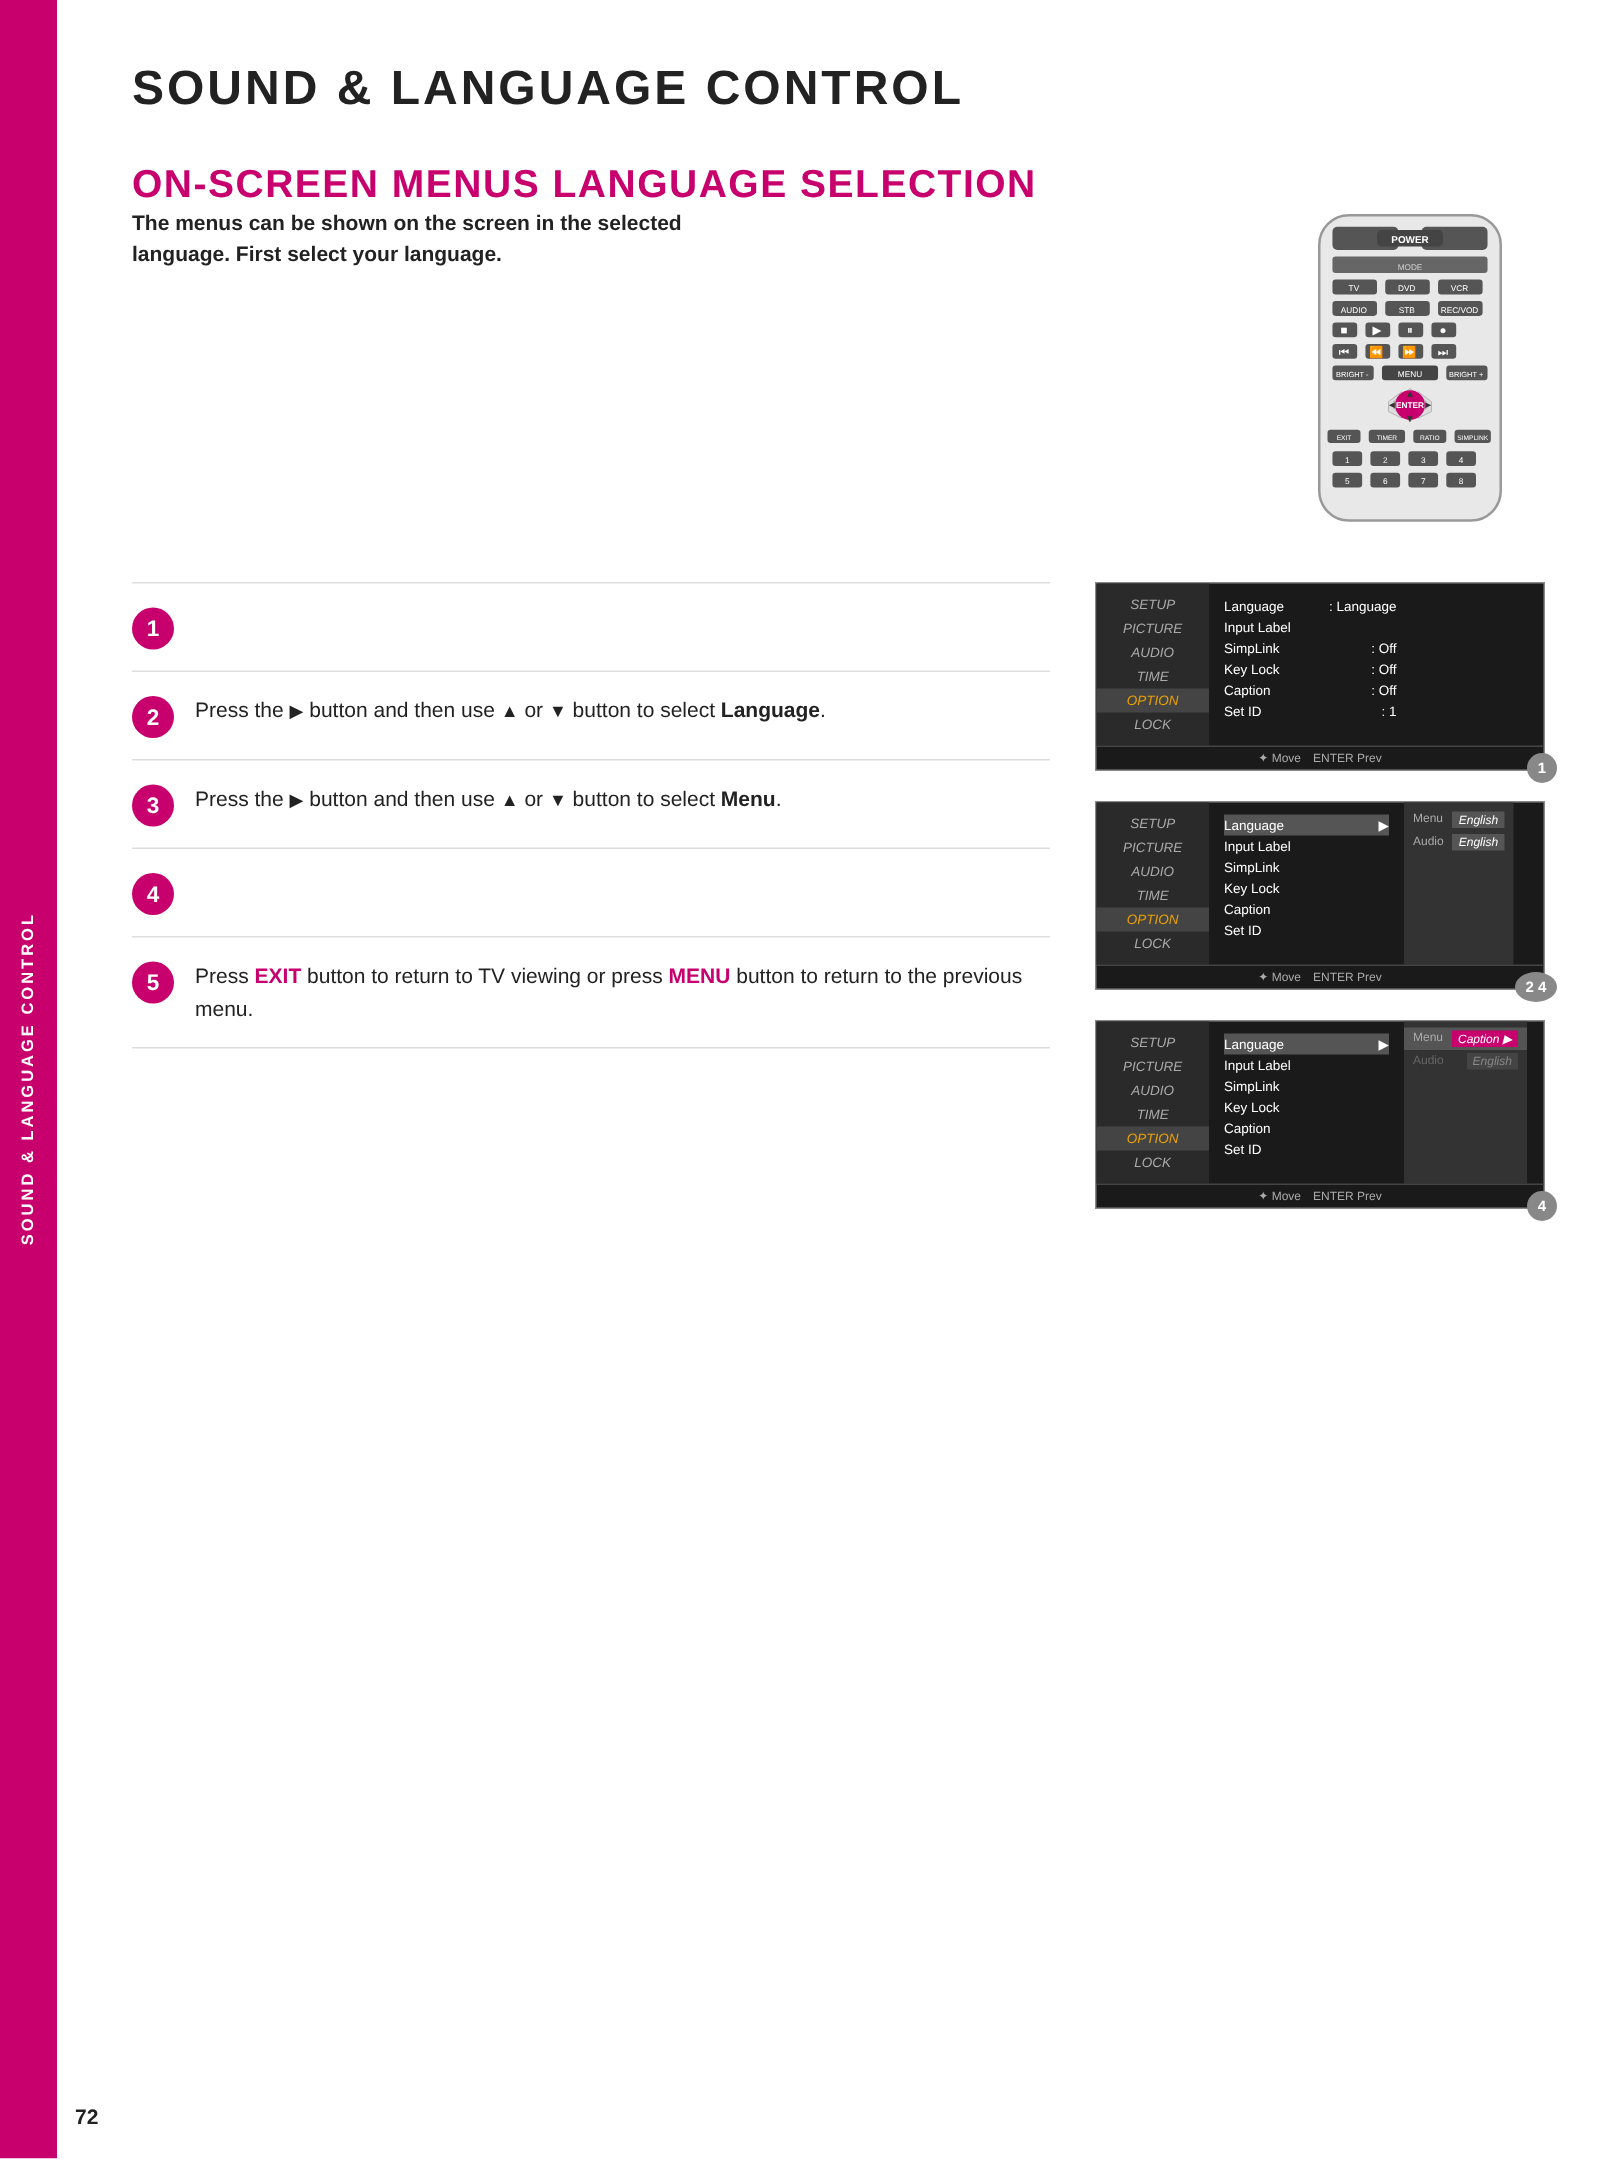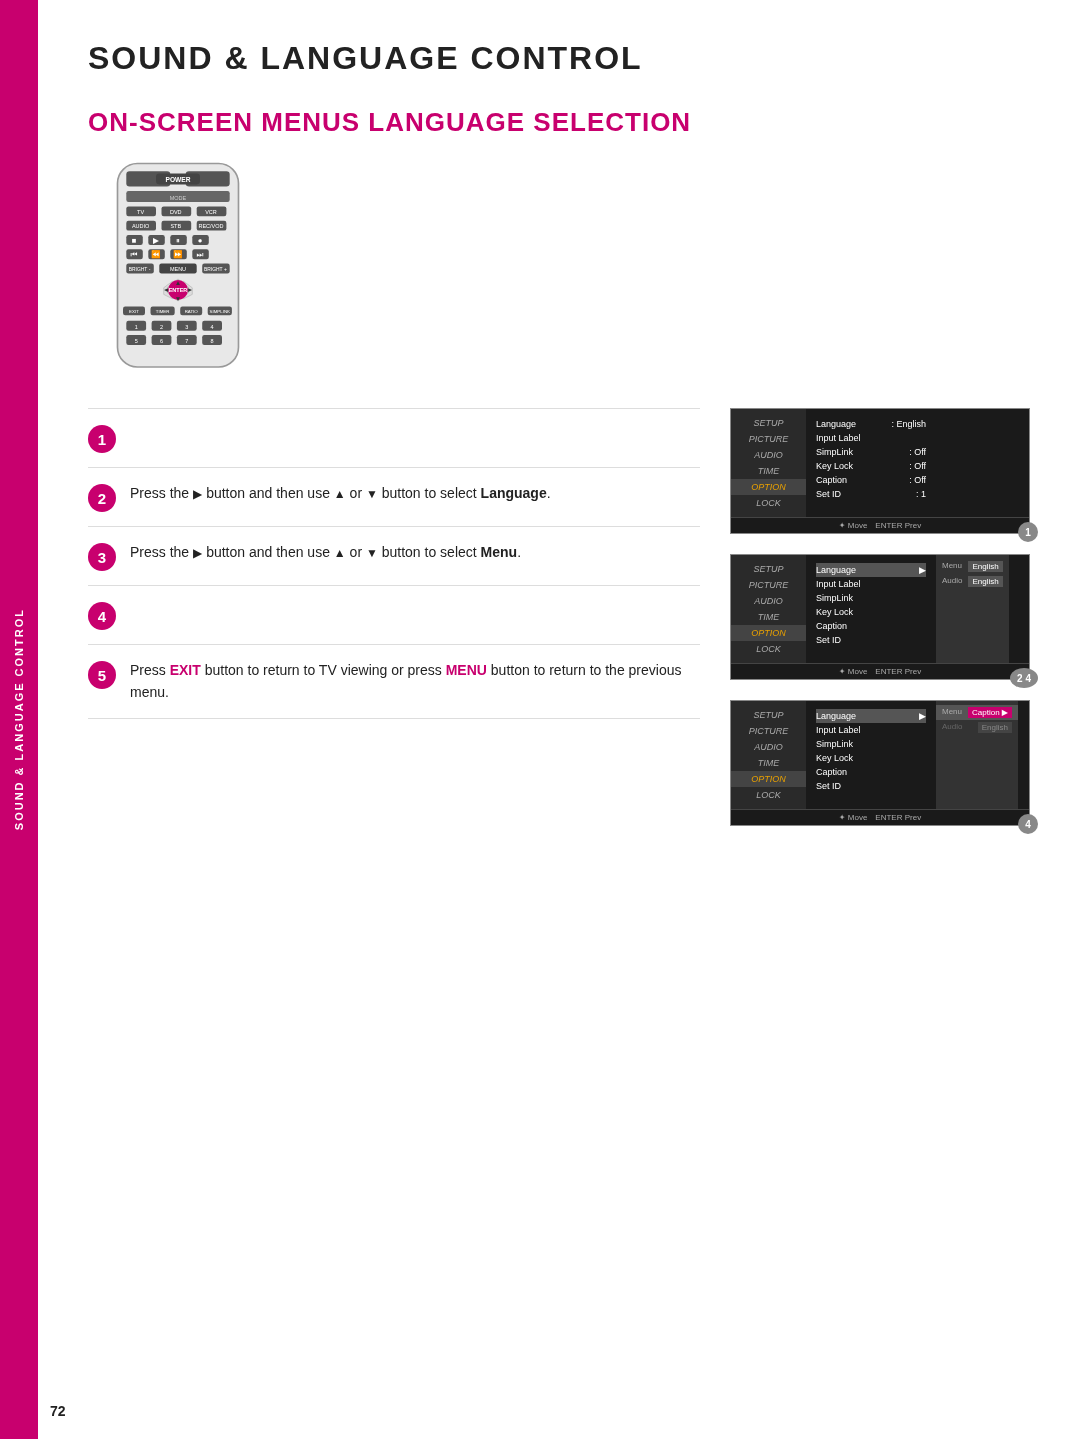--- a/index.html
+++ b/index.html
@@ -51,21 +51,20 @@
       text-transform: uppercase;
     }
 
     
     .section-title {
       font-size: 26px;
       font-weight: 900;
       color: #c8006e;
       letter-spacing: 1px;
       text-transform: uppercase;
-      margin-bottom: 20px;
     }
 
     
     .top-area {
       display: flex;
       justify-content: space-between;
       align-items: flex-start;
       margin-bottom: 30px;
     }
 
@@ -228,20 +227,21 @@
     }
     .screen-mockup .submenu .sub-item .sub-label {
       color: #aaa;
       font-size: 8px;
     }
     .screen-mockup .submenu .sub-item .sub-value {
       color: #fff;
       font-size: 8px;
       background: #555;
       padding: 1px 4px;
+      font-style: italic;
     }
 
     .screen-mockup .bottom-bar {
       font-size: 8px;
       color: #aaa;
       padding: 3px 6px;
       border-top: 1px solid #444;
       display: flex;
       gap: 8px;
       justify-content: center;
@@ -285,20 +285,21 @@
   <span class="sidebar-text">SOUND &amp; LANGUAGE CONTROL</span>
 </div>
 
 <div class="main">
 
   <h1 class="page-title">SOUND &amp; LANGUAGE CONTROL</h1>
 
   <h2 class="section-title">ON-SCREEN MENUS  LANGUAGE SELECTION</h2>
 
   <div class="top-area">
+    <p class="description">The menus can be shown on the screen in the selected language. First select your language.</p>
 
     <div class="remote-wrapper">
       <svg class="remote-svg" viewBox="0 0 150 200" xmlns="http://www.w3.org/2000/svg">
 
         <rect x="20" y="5" width="110" height="185" rx="18" ry="18" fill="#e8e8e8" stroke="#999" stroke-width="1.5"></rect>
 
         <rect x="28" y="12" width="40" height="14" rx="3" fill="#555"></rect>
         <rect x="82" y="12" width="40" height="14" rx="3" fill="#555"></rect>
 
         <rect x="55" y="14" width="40" height="10" rx="3" fill="#444"></rect>
@@ -433,21 +434,21 @@
               <div class="menu-item">SETUP</div>
               <div class="menu-item">PICTURE</div>
               <div class="menu-item">AUDIO</div>
               <div class="menu-item">TIME</div>
               <div class="menu-item selected active" style="color:#e8a000;">OPTION</div>
               <div class="menu-item">LOCK</div>
             </div>
             <div class="menu-content">
               <div class="row">
                 <span class="label">Language</span>
-                <span class="value">: English</span>
+                <span class="value">: Language</span>
               </div>
               <div class="row">
                 <span class="label">Input Label</span>
               </div>
               <div class="row">
                 <span class="label">SimpLink</span>
                 <span class="value">: Off</span>
               </div>
               <div class="row">
                 <span class="label">Key Lock</span>

